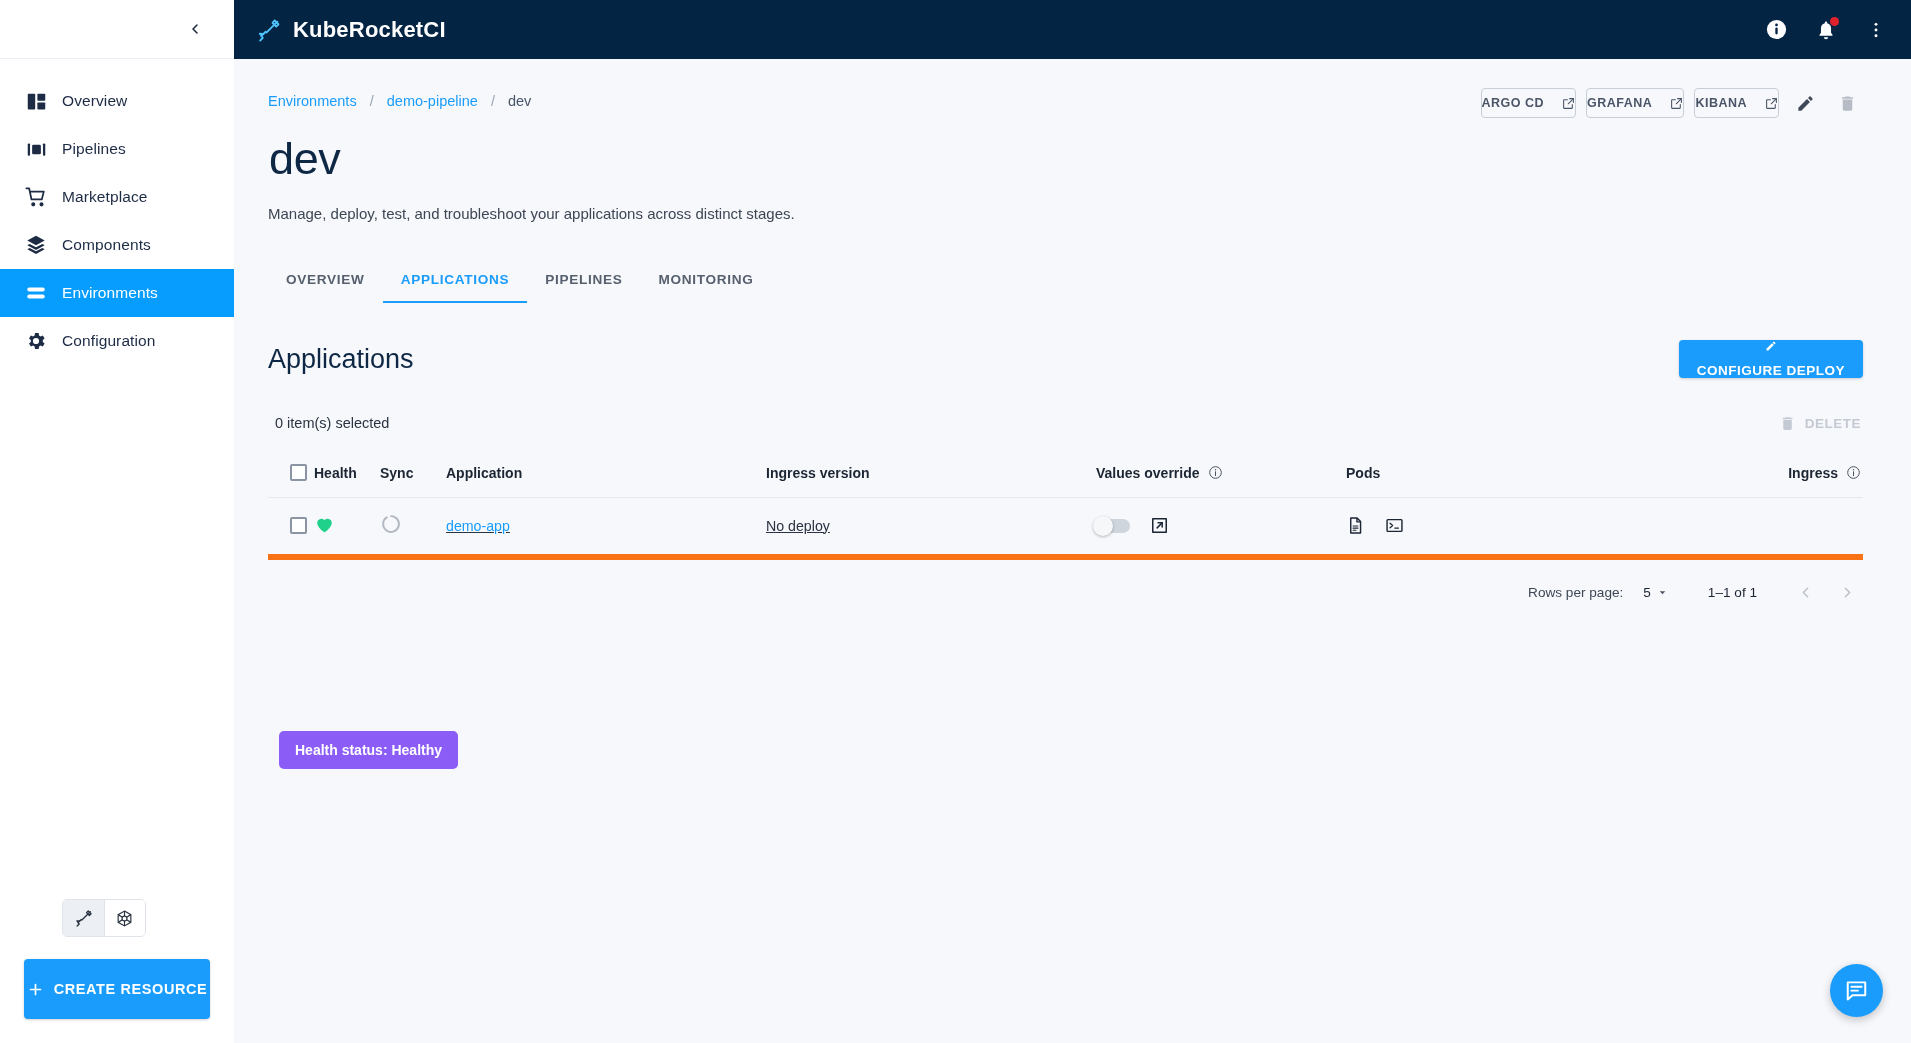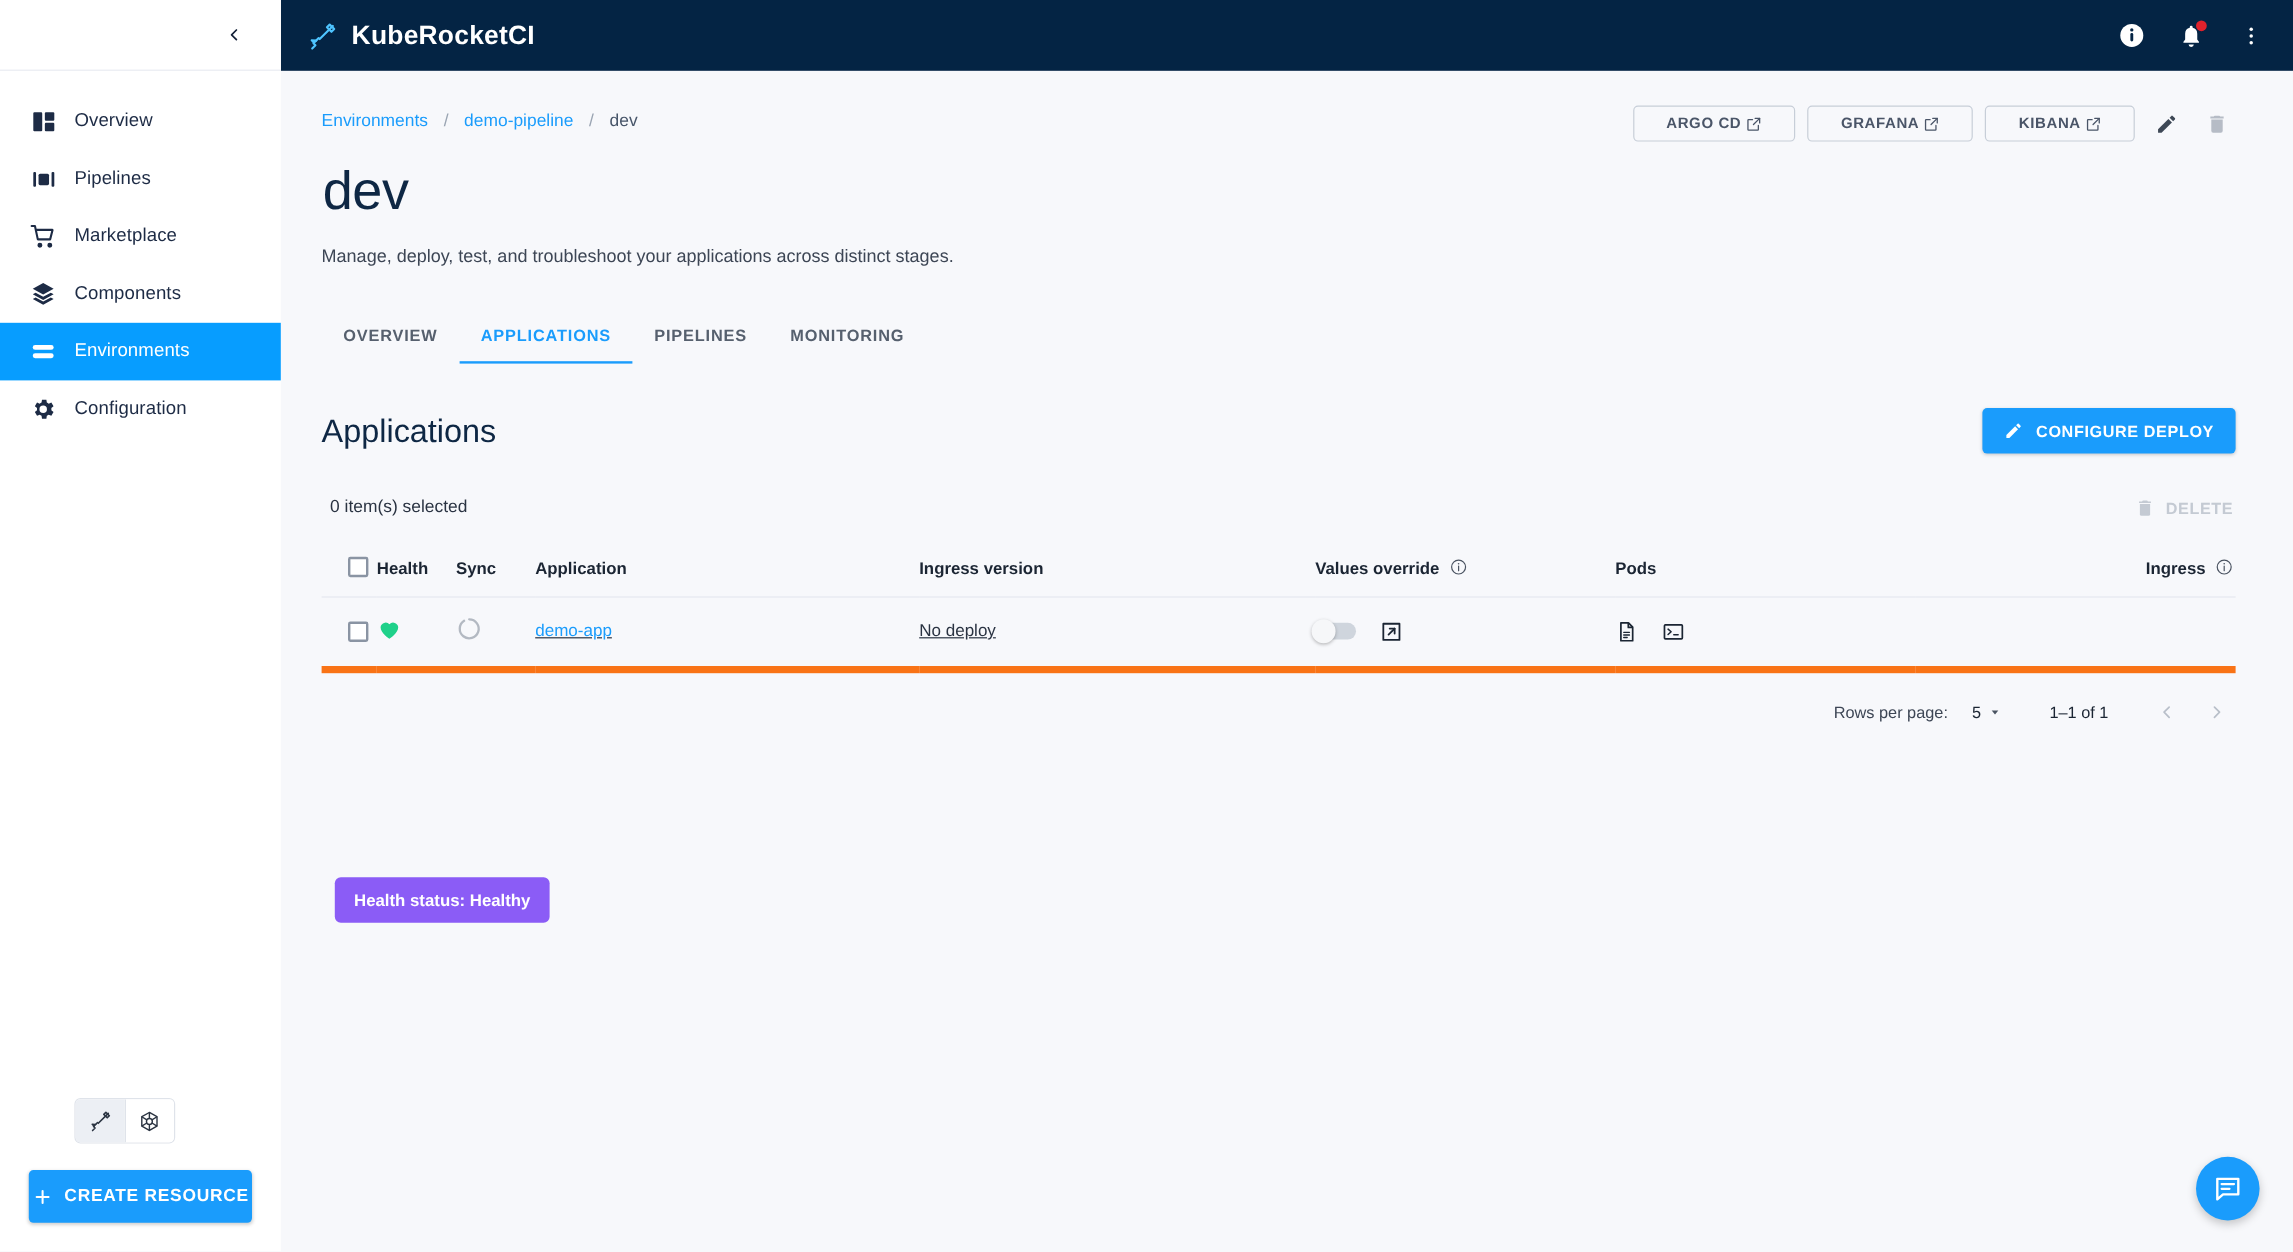--- a/index.html
+++ b/index.html
@@ -55,21 +55,21 @@
   }
   .tg-btn {
     width: 42px; height: 100%;
     display: flex; align-items: center; justify-content: center;
     cursor: pointer; background: #fff;
   }
   .tg-btn.sel { background: #eceff4; }
   .tg-btn + .tg-btn { border-left: 1px solid #dfe3ea; }
   .create-res {
     margin: 0 24px 0 24px;
-    height: 44px; border-radius: 4px;
+    height: 60px; border-radius: 4px;
     background: #1a9cfc; color: #fff;
     display: flex; align-items: center; justify-content: center;
     gap: 10px; cursor: pointer;
     font-size: 14.5px; font-weight: bold; letter-spacing: .6px;
     box-shadow: 0 1px 3px rgba(0,0,0,.18);
   }
 
   
   #main {
     flex: 1 1 auto; height: 1043px;
@@ -106,23 +106,23 @@
     position: relative;
   }
 
   .crumb-row { display: flex; align-items: flex-start; }
   .breadcrumb { font-size: 14.5px; color: #475569; padding-top: 6px; }
   .breadcrumb a { color: #1a9cfc; text-decoration: none; cursor: pointer; }
   .breadcrumb .sep { color: #9aa4b2; margin: 0 9px; }
   .crumb-spacer { flex: 1; }
   .header-actions { display: flex; align-items: center; gap: 10px; }
   .lnk-btn {
-    height: 30px; padding: 0 27px;
+    height: 30px; padding: 0 0;
     border: 1px solid #c7ced8; border-radius: 4px;
-    display: flex; align-items: center; gap: 4px;
+    display: flex; align-items: center; gap: 18px;
     font-size: 12.5px; font-weight: bold; letter-spacing: .5px;
     color: #4a5costume; color: #4a5568; background: transparent;
     cursor: pointer;
   }
   .icon-btn {
     width: 32px; height: 32px;
     display: flex; align-items: center; justify-content: center;
     cursor: pointer;
   }
 
@@ -153,21 +153,21 @@
     display: flex; align-items: center;
     margin-top: 36px;
   }
   .sec-title { font-size: 27px; color: #0e2744; }
   .sec-spacer { flex: 1; }
   .btn-primary {
     height: 38px; padding: 0 18px; border-radius: 4px;
     background: #1a9cfc; color: #fff;
     display: flex; align-items: center; gap: 11px;
     font-size: 13.5px; font-weight: bold; letter-spacing: .5px;
-    cursor: pointer; box-shadow: 0 1px 3px rgba(0,0,0,.18);
+    cursor: pointer; box-shadow: 0 1px 3px rgba(0,0,0,.18); flex-direction: column;
   }
 
   .sel-row {
     display: flex; align-items: center;
     margin-top: 30px; height: 30px; gap: 20px;
   }
   .sel-text { font-size: 14.5px; color: #2a3342; padding-left: 7px; }
   .sel-spacer { flex: 1; }
   .btn-del-disabled {
     display: flex; align-items: center; gap: 9px;

